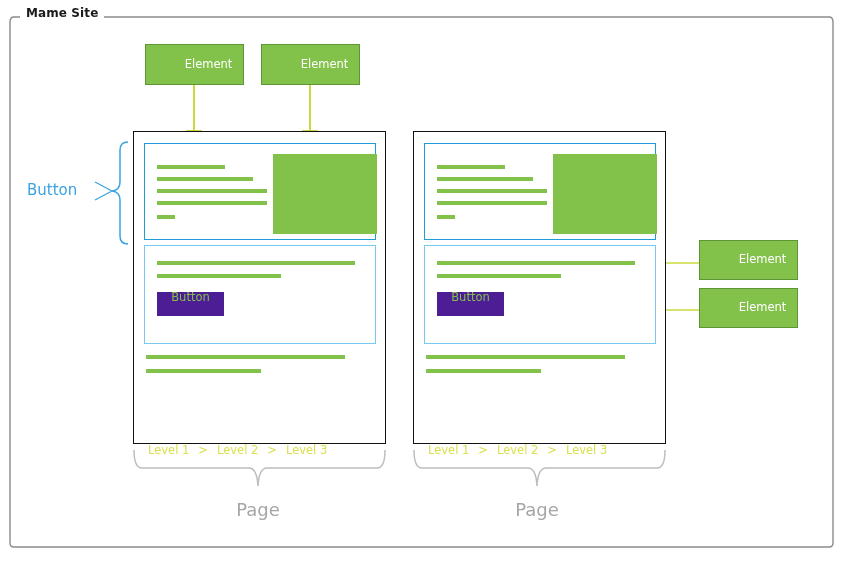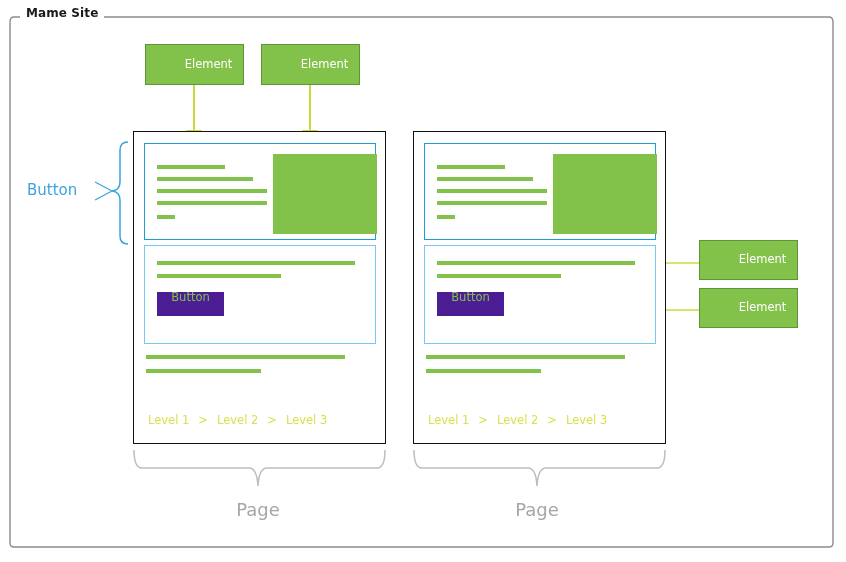--- a/index.html
+++ b/index.html
@@ -40,21 +40,21 @@
     position:absolute;box-sizing:border-box;border:1.3px solid #77c9ef;background:#fff;
   }
   .gline{position:absolute;background:#82c14a;height:4px;}
   .img-ph{position:absolute;background:#82c14a;}
   .btn{
     position:absolute;background:#4c1d95;display:flex;align-items:flex-start;
     justify-content:center;box-sizing:border-box;
   }
   .btn span{color:#82c14a;font-size:11.5px;line-height:1;}
   .crumb{
-    position:absolute;color:#d9e04e;font-size:11.5px;line-height:1;white-space:nowrap;
+    position:absolute;color:#d9e04e;font-size:11.5px;line-height:1;white-space:nowrap;margin-top:30px;
   }
   .crumb i{font-style:normal;padding:0 9px;}
 
   
   .section-label{
     position:absolute;color:#3ba3e0;font-size:15px;line-height:1;white-space:nowrap;
   }
   .page-label{
     position:absolute;color:#a6a6a6;font-size:18px;line-height:1;white-space:nowrap;
     text-align:center;

